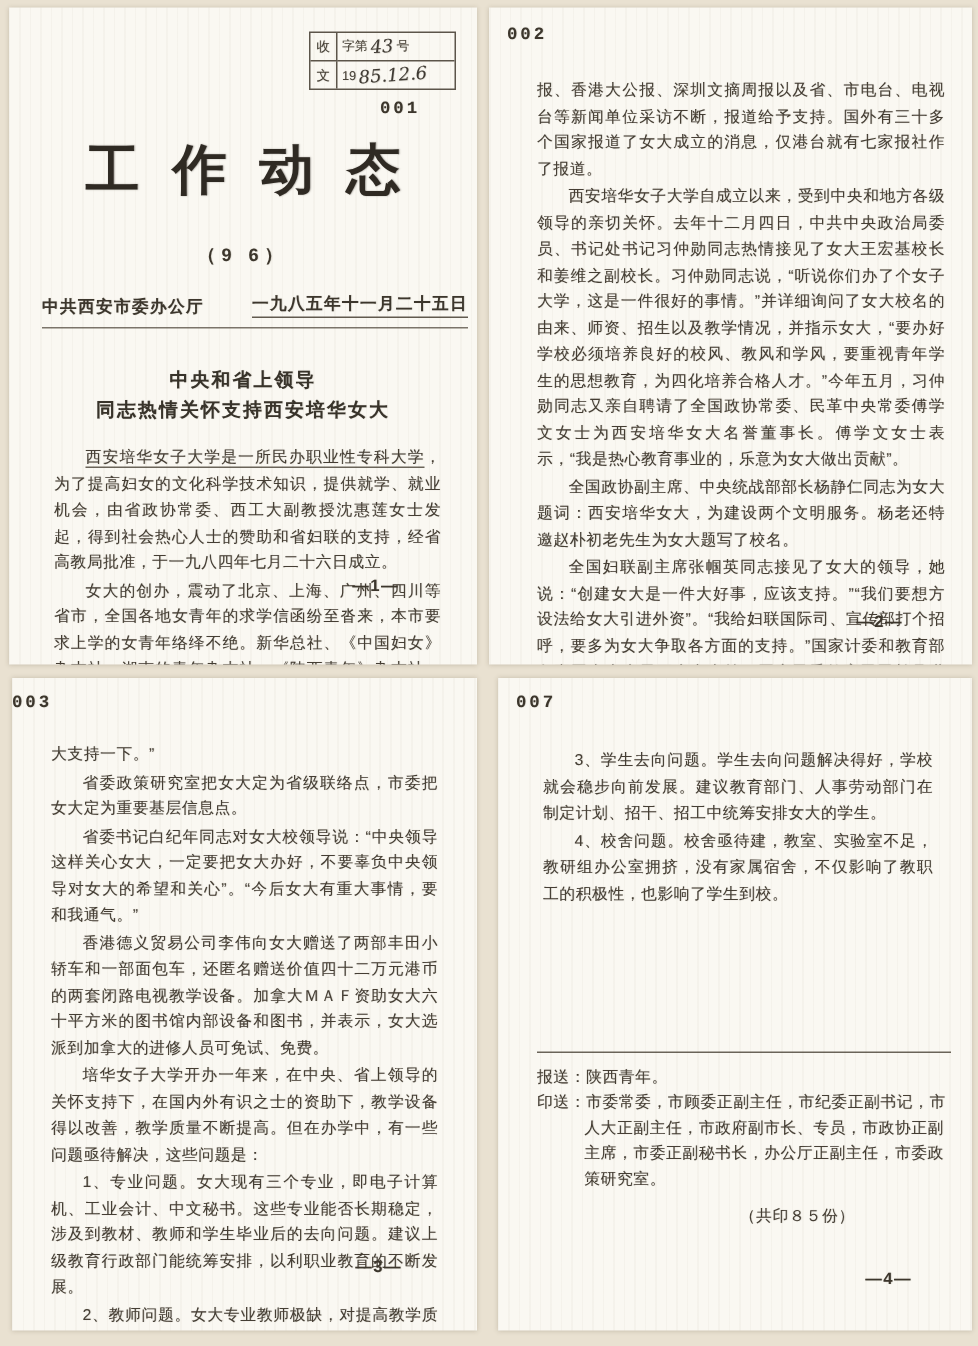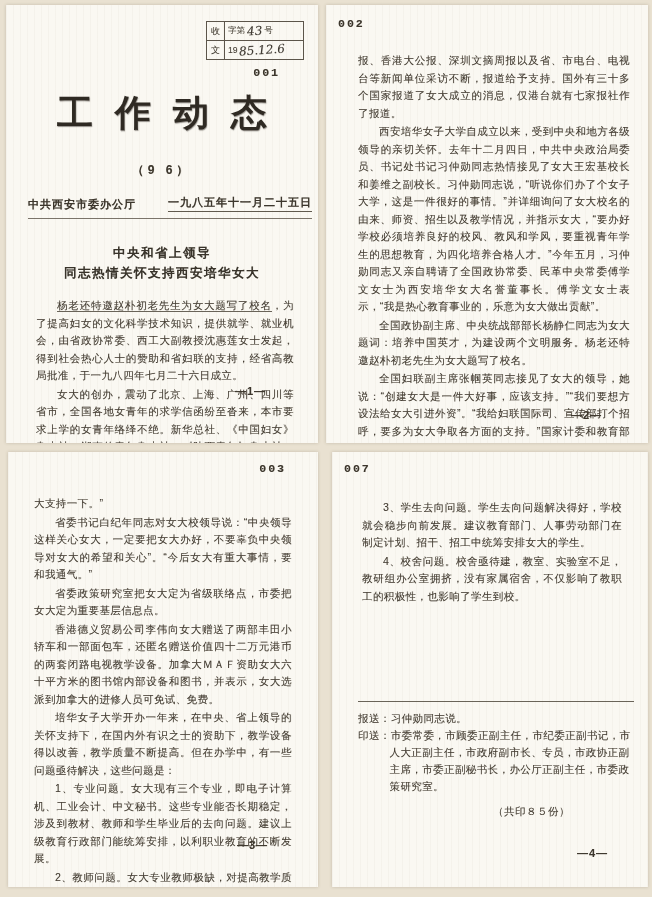--- a/index.html
+++ b/index.html
@@ -78,21 +78,21 @@
   }
   .u{border-bottom:1px solid rgba(70,62,50,0.8);}
 
   #page1 .body-text{padding:14px 24px 0 30px;}
   #page2 .body-text{padding:22px 18px 0 32px;}
   #page3 .body-text{padding:20px 26px 0 26px;}
   #page4 .body-text{padding:24px 26px 0 30px;}
   .body-text p + p{margin-top:1px;}
 
   #page2 .pgnum{margin:12px 0 0 12px;}
-  #page3 .pgnum{margin:10px 16px 0 auto;text-align:right;padding-right:16px;}
+  #page3 .pgnum{margin:10px 16px 0 auto;padding-right:16px;}
   #page4 .pgnum{margin:10px 0 0 12px;}
 
   #page1 .footer-num{bottom:46px;right:52px;}
   #page2 .footer-num{bottom:22px;right:46px;}
   #page3 .footer-num{bottom:36px;right:50px;}
   #page4 .footer-num{bottom:28px;right:40px;}
 
   
   .distribution{
     margin:96px 14px 0 26px;
@@ -130,56 +130,56 @@
   <div class="issue-no">（9 6）</div>
   <div class="masthead-row">
     <span class="pub">中共西安市委办公厅</span>
     <span class="date">一九八五年十一月二十五日</span>
   </div>
   <div class="article-heading">
     <div>中央和省上领导</div>
     <div>同志热情关怀支持西安培华女大</div>
   </div>
   <div class="body-text">
-    <p><span class="u">杨老还特邀赵朴初老先生为女大题写了校名</span><span>，为了提高妇女的文化科学技术知识，提供就学、就业机会，由省政协常委、西工大副教授沈惠莲女士发起，得到社会热心人士的赞助和省妇联的支持，经省高教局批准，于一九八四年七月二十六日成立。</span></p>
+    <p><span class="u">西安培华女子大学是一所民办职业性专科大学</span><span>，为了提高妇女的文化科学技术知识，提供就学、就业机会，由省政协常委、西工大副教授沈惠莲女士发起，得到社会热心人士的赞助和省妇联的支持，经省高教局批准，于一九八四年七月二十六日成立。</span></p>
     <p>女大的创办，震动了北京、上海、广州、四川等省市，全国各地女青年的求学信函纷至沓来，本市要求上学的女青年络绎不绝。新华总社、《中国妇女》杂志社、湖南的青年杂志社、《陕西青年》杂志社、陕西日报、西安晚报、陕西教育报、光明日报、人民政协</p>
   </div>
   <div class="footer-num">—1—</div>
 </section>
 
 <section class="page" id="page2">
   <div class="pgnum">002</div>
   <div class="body-text">
     <p class="cont">报、香港大公报、深圳文摘周报以及省、市电台、电视台等新闻单位采访不断，报道给予支持。国外有三十多个国家报道了女大成立的消息，仅港台就有七家报社作了报道。</p>
     <p>西安培华女子大学自成立以来，受到中央和地方各级领导的亲切关怀。去年十二月四日，中共中央政治局委员、书记处书记习仲勋同志热情接见了女大王宏基校长和姜维之副校长。习仲勋同志说，“听说你们办了个女子大学，这是一件很好的事情。”并详细询问了女大校名的由来、师资、招生以及教学情况，并指示女大，“要办好学校必须培养良好的校风、教风和学风，要重视青年学生的思想教育，为四化培养合格人才。”今年五月，习仲勋同志又亲自聘请了全国政协常委、民革中央常委傅学文女士为西安培华女大名誉董事长。傅学文女士表示，“我是热心教育事业的，乐意为女大做出贡献”。</p>
-    <p>全国政协副主席、中央统战部部长杨静仁同志为女大题词：培养中国英才，为建设两个文明服务。杨老还特邀赵朴初老先生为女大题写了校名。</p>
+    <p>全国政协副主席、中央统战部部长杨静仁同志为女大题词：西安培华女大，为建设两个文明服务。杨老还特邀赵朴初老先生为女大题写了校名。</p>
     <p>全国妇联副主席张帼英同志接见了女大的领导，她说：“创建女大是一件大好事，应该支持。”“我们要想方设法给女大引进外资”。“我给妇联国际司、宣传部打个招呼，要多为女大争取各方面的支持。”国家计委和教育部负责同志也表示要大力支持。国家民委教育司司长吕琳表示：“民委明年安排个民族班由女大代培，通过代培可以给女</p>
   </div>
   <div class="footer-num">—2—</div>
 </section>
 
 <section class="page" id="page3">
   <div class="pgnum">003</div>
   <div class="body-text">
     <p class="cont">大支持一下。”</p>
+    <p>省委政策研究室把女大定为省级联络点，市委把女大定为重要基层信息点。</p>
     <p>省委书记白纪年同志对女大校领导说：“中央领导这样关心女大，一定要把女大办好，不要辜负中央领导对女大的希望和关心”。“今后女大有重大事情，要和我通气。”</p>
-    <p>省委政策研究室把女大定为省级联络点，市委把女大定为重要基层信息点。</p>
     <p>香港德义贸易公司李伟向女大赠送了两部丰田小轿车和一部面包车，还匿名赠送价值四十二万元港币的两套闭路电视教学设备。加拿大ＭＡＦ资助女大六十平方米的图书馆内部设备和图书，并表示，女大选派到加拿大的进修人员可免试、免费。</p>
     <p>培华女子大学开办一年来，在中央、省上领导的关怀支持下，在国内外有识之士的资助下，教学设备得以改善，教学质量不断提高。但在办学中，有一些问题亟待解决，这些问题是：</p>
     <p>1、专业问题。女大现有三个专业，即电子计算机、工业会计、中文秘书。这些专业能否长期稳定，涉及到教材、教师和学生毕业后的去向问题。建议上级教育行政部门能统筹安排，以利职业教育的不断发展。</p>
     <p>2、教师问题。女大专业教师极缺，对提高教学质量，进行教学研究，开展课外活动都有很大影响。建议上级在分配大专学生时，能够优先考虑。</p>
   </div>
   <div class="footer-num">—3—</div>
 </section>
 
 <section class="page" id="page4">
   <div class="pgnum">007</div>
   <div class="body-text">
     <p>3、学生去向问题。学生去向问题解决得好，学校就会稳步向前发展。建议教育部门、人事劳动部门在制定计划、招干、招工中统筹安排女大的学生。</p>
     <p>4、校舍问题。校舍亟待建，教室、实验室不足，教研组办公室拥挤，没有家属宿舍，不仅影响了教职工的积极性，也影响了学生到校。</p>
   </div>
   <div class="distribution">
-    <p>报送：习仲勋同志说。</p>
+    <p>报送：陕西青年。</p>
     <p class="hang">印送：市委常委，市顾委正副主任，市纪委正副书记，市人大正副主任，市政府副市长、专员，市政协正副主席，市委正副秘书长，办公厅正副主任，市委政策研究室。</p>
     <div class="copies-line">（共印８５份）</div>
   </div>
   <div class="footer-num">—4—</div>
 </section>
 
 </body></html>

